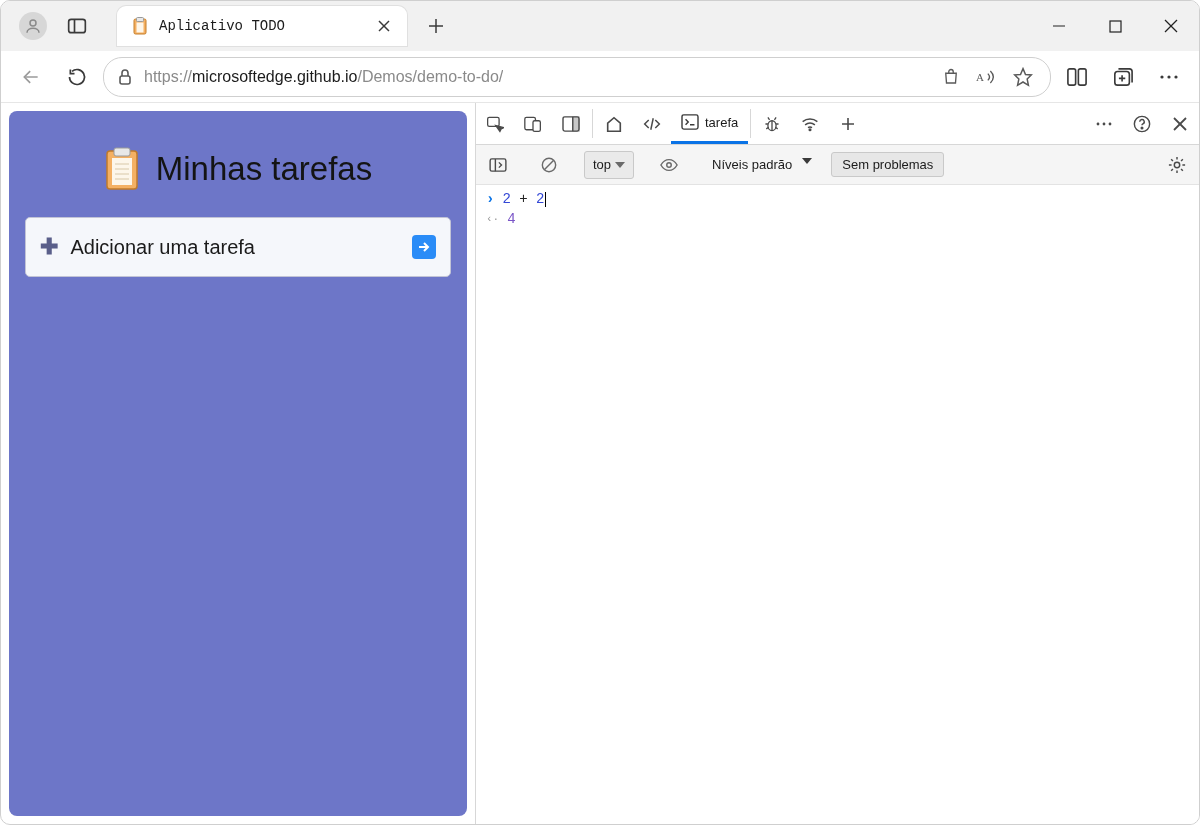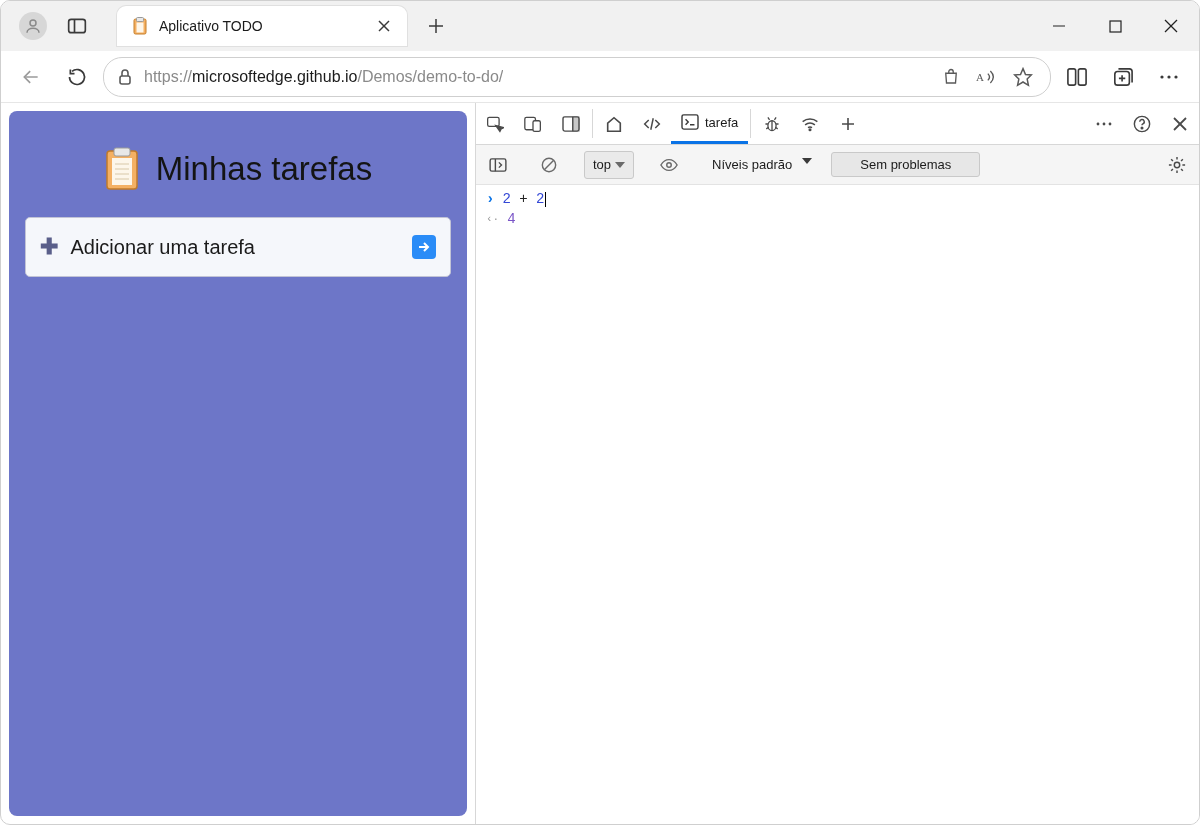--- a/index.html
+++ b/index.html
@@ -7,21 +7,21 @@
   body { background: #ffffff; }
 
   .window { width: 1200px; height: 825px; background: #ffffff; border: 1px solid #cfcfcf; border-radius: 10px; overflow: hidden; display: flex; flex-direction: column; }
 
   
   .chrome-top { height: 50px; background: #f1f1f1; display: flex; align-items: center; }
   .chrome-left { display: flex; align-items: center; gap: 18px; padding-left: 18px; }
   .avatar { width: 28px; height: 28px; background: #d7d7d7; border-radius: 50%; display: flex; align-items: center; justify-content: center; }
   .side-panel-btn { width: 24px; height: 24px; display:flex; align-items:center; justify-content:center; }
 
-  .tab { margin-left: 28px; height: 40px; background: #ffffff; border-radius: 9px 9px 0 0; display: flex; align-items: center; padding: 0 12px 0 14px; gap: 10px; min-width: 290px; box-shadow: 0 0 0 1px #e0e0e0; }
+  .tab { margin-left: 28px; height: 40px; background: #ffffff; border-radius: 9px 9px 0 0; display: flex; align-items: center; padding: 0 12px 0 14px; gap: 10px; min-width: 290px; box-shadow: 0 0 0 1px #e0e0e0; font-family: Liberation Mono, monospace; }
   .tab-icon { width: 18px; height: 18px; display:flex; align-items:center; justify-content:center; }
   .tab-title { font-size: 14px; flex: 1; }
   .tab-close { width: 22px; height: 22px; display:flex; align-items:center; justify-content:center; border-radius:3px; }
 
   .new-tab { margin-left: 14px; width: 30px; height: 30px; display:flex; align-items:center; justify-content:center; }
 
   .chrome-right { margin-left: auto; display: flex; }
   .win-btn { width: 56px; height: 50px; display:flex; align-items:center; justify-content:center; }
 
   
@@ -58,21 +58,21 @@
   .dt-tab-label { font-size:13px; }
   .dt-sep { width:1px; background:#d7d7d7; margin:6px 2px; }
   .dt-tabs-right { margin-left:auto; display:flex; align-items:center; }
   .dt-iconbtn { width:38px; display:flex; align-items:center; justify-content:center; }
 
   .dt-toolbar { height:40px; display:flex; align-items:center; border-bottom:1px solid #e3e3e3; background:#f5f5f5; padding:0 6px; gap:19px; }
   .dt-tbtn { width:32px; height:30px; display:flex; align-items:center; justify-content:center; border-radius:4px; }
   .dt-context { display:flex; align-items:center; height:28px; padding:0 8px; background:#eaeaea; border:1px solid #c9c9c9; border-radius:3px; font-size:13px; gap:4px; }
   .dt-filter { height:28px; border:1px solid #c0c0c0; border-radius:3px; padding:0 8px; font-size:13px; background:#fff; width:170px; }
   .dt-levels { display:flex; align-items:flex-start; gap:10px; font-size:13px; margin-left:8px; }
-  .dt-issues { background:#e7e7e7; border:1px solid #c9c9c9; border-radius:3px; padding:4px 28px; font-size:13px; }
+  .dt-issues { background:#e7e7e7; border:1px solid #c9c9c9; border-radius:3px; padding:4px 10px; font-size:13px; }
   .dt-gear { margin-left:auto; width:32px; display:flex; align-items:center; justify-content:center; }
 
   .dt-body { flex:1; padding:4px 10px; font-family: Consolas, "Courier New", monospace; font-size:14px; }
   .dt-line { display:flex; align-items:center; gap:8px; height:20px; }
   .chev-in { color:#0a73e6; font-weight:bold; }
   .chev-out { color:#9a9a9a; font-size:11px; }
   .expr .num { color:#3448d6; }
   .expr .op { color:#222; }
   .caret { display:inline-block; width:1px; height:15px; background:#000; margin-left:1px; vertical-align:middle; }
   .result { color:#7a55c7; }

